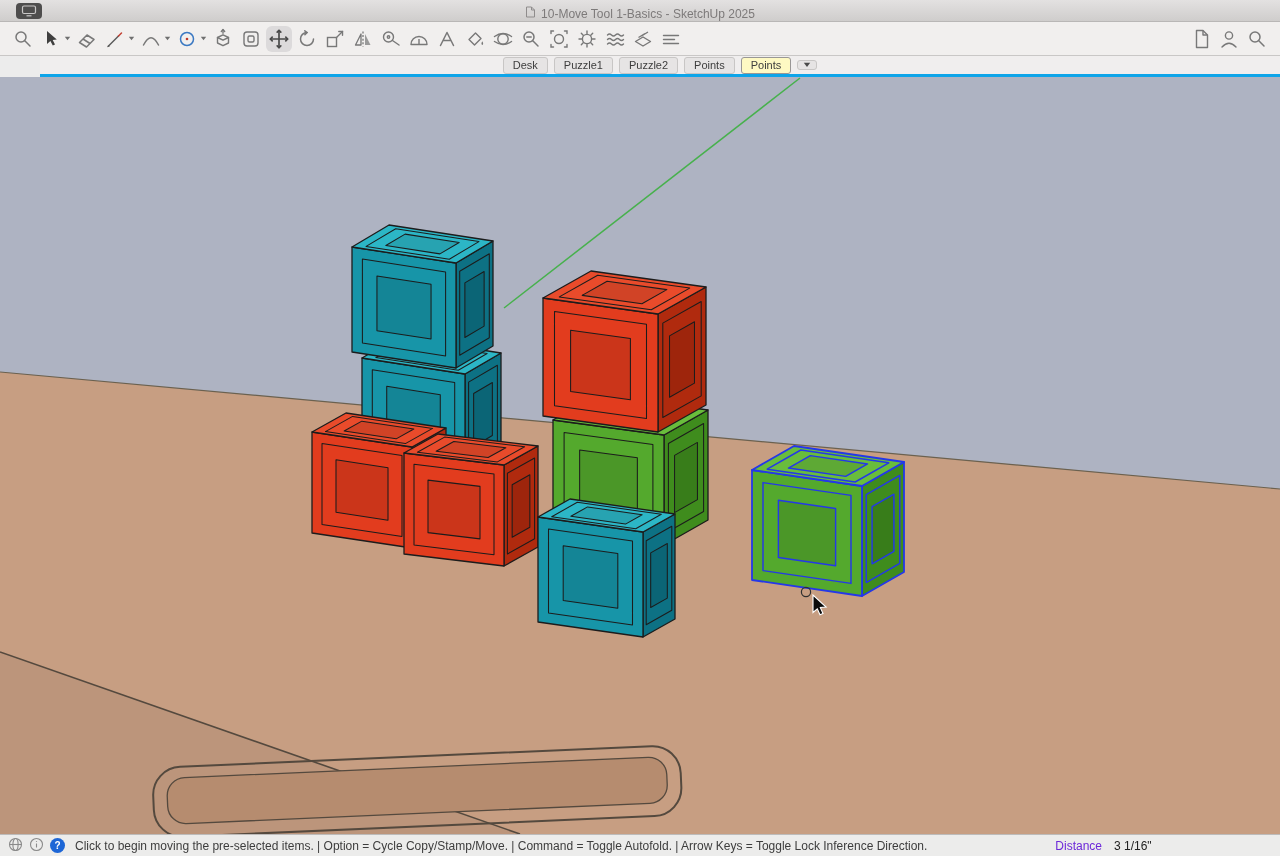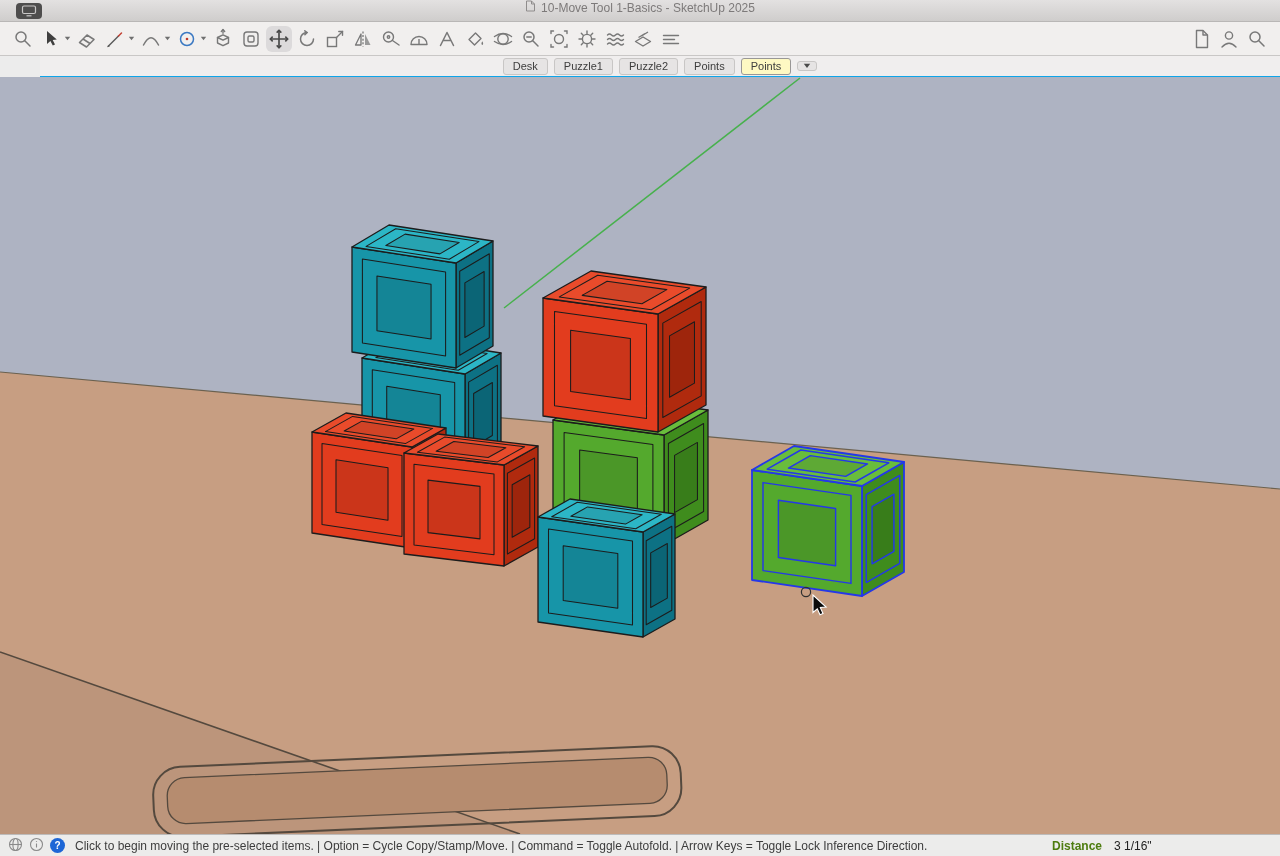--- a/index.html
+++ b/index.html
@@ -2,56 +2,56 @@
 <html style="--sky: #aeb3c2; --ground: #c79e82; --horizon-line: #6b614f; --desk-line: #54493e; --desk-groove: #b68c6f; --inference-line: #47b14c; --teal-front: #1795a8; --teal-side: #0d7184; --teal-top: #2cb6c6; --red-front: #e23c1e; --red-side: #b02a0e; --red-top: #e94b2b; --green-front: #54a92d; --green-side: #3f8c1d; --green-top: #69bd3c; --selection: #2438e8;"><head>
 <meta charset="utf-8">
 <style>
   * { box-sizing: border-box; }
   html,body { margin:0; padding:0; width:1280px; height:856px; overflow:hidden;
               font-family:"Liberation Sans", sans-serif; background:#000; }
   .app { position:relative; width:1280px; height:856px; background:#ececec; overflow:hidden; }
 
   
   .titlebar { height:22px; background:linear-gradient(#e3e1e1,#cfcdcc); border-bottom:1px solid #b9b7b6;
-              display:flex; align-items:flex-start; position:relative; }
+              display:flex; align-items:flex-end; position:relative; }
   .display-btn { position:absolute; left:16px; top:3px; width:26px; height:16px; background:#4e4d4d;
                  border-radius:4px; display:flex; align-items:center; justify-content:center; }
   .title-center { flex:1; display:flex; justify-content:center; align-items:center; gap:5px;
                   font-size:12px; color:#7d7a7a; }
 
   
   .toolbar { height:34px; background:#f1efee; border-bottom:1px solid #c9c7c6;
              display:flex; align-items:center; padding:0 10px; gap:2px; }
   .tool { width:26px; height:26px; border-radius:6px; display:flex; align-items:center; justify-content:center; flex:0 0 auto; }
   .tool.selected { background:#dcdadb; }
   .caret { width:9px; height:26px; display:flex; align-items:center; justify-content:center; margin-left:-3px; flex:0 0 auto; }
   .toolbar-spacer { flex:1; }
 
   
-  .tabsbar { height:21px; background:#f0eeee; border-bottom:1px solid #0ea5e9;
+  .tabsbar { height:21px; background:#f0eeee; border-bottom:3px solid #0ea5e9;
              display:flex; justify-content:center; align-items:center;margin-left:40px; }
   .tabs { display:flex; gap:6px; align-items:center; }
   .tab { font-family:inherit; font-size:11px; color:#3d3d3d; background:#e6e4e4; border:1px solid #c8c6c5;
          border-radius:3px; padding:1px 9px; line-height:13px; cursor:default; }
   .tab.active { background:#fef9c3; border-color:#999796; }
   .tab-overflow { padding:1px 5px; display:flex; align-items:center; }
 
   
   .viewport { position:absolute; top:77px; left:0; width:1280px; height:757px; }
   .viewport svg { display:block; }
 
   
   .statusbar { position:absolute; top:834px; left:0; width:1280px; height:22px; background:#ececeb;
                border-top:1px solid #bdbbba; display:flex; align-items:center; padding:0 8px; gap:6px;
                font-size:12px; color:#3d3d3d; }
   .sb-help { width:15px; height:15px; border-radius:50%; background:#1d66d6; color:#fff; font-size:10px;
              font-weight:bold; display:flex; align-items:center; justify-content:center; }
   .sb-msg { margin-left:4px; white-space:nowrap; }
   .sb-right { margin-left:auto; margin-right:108px; display:flex; align-items:center; gap:12px; }
-  .dist-label { font-weight:bold; color:#4d7c0f; }
+  .dist-label { font-weight:normal; color:#6d28d9; }
   .dist-value { min-width:50px; color:#222; }
 </style>
 </head>
 <body>
 
 <div class="app">
 
   <div class="titlebar">
     <div class="display-btn">
       <svg width="16" height="12" viewBox="0 0 16 12" fill="none" stroke="#c9c7c7" stroke-width="1.2">

